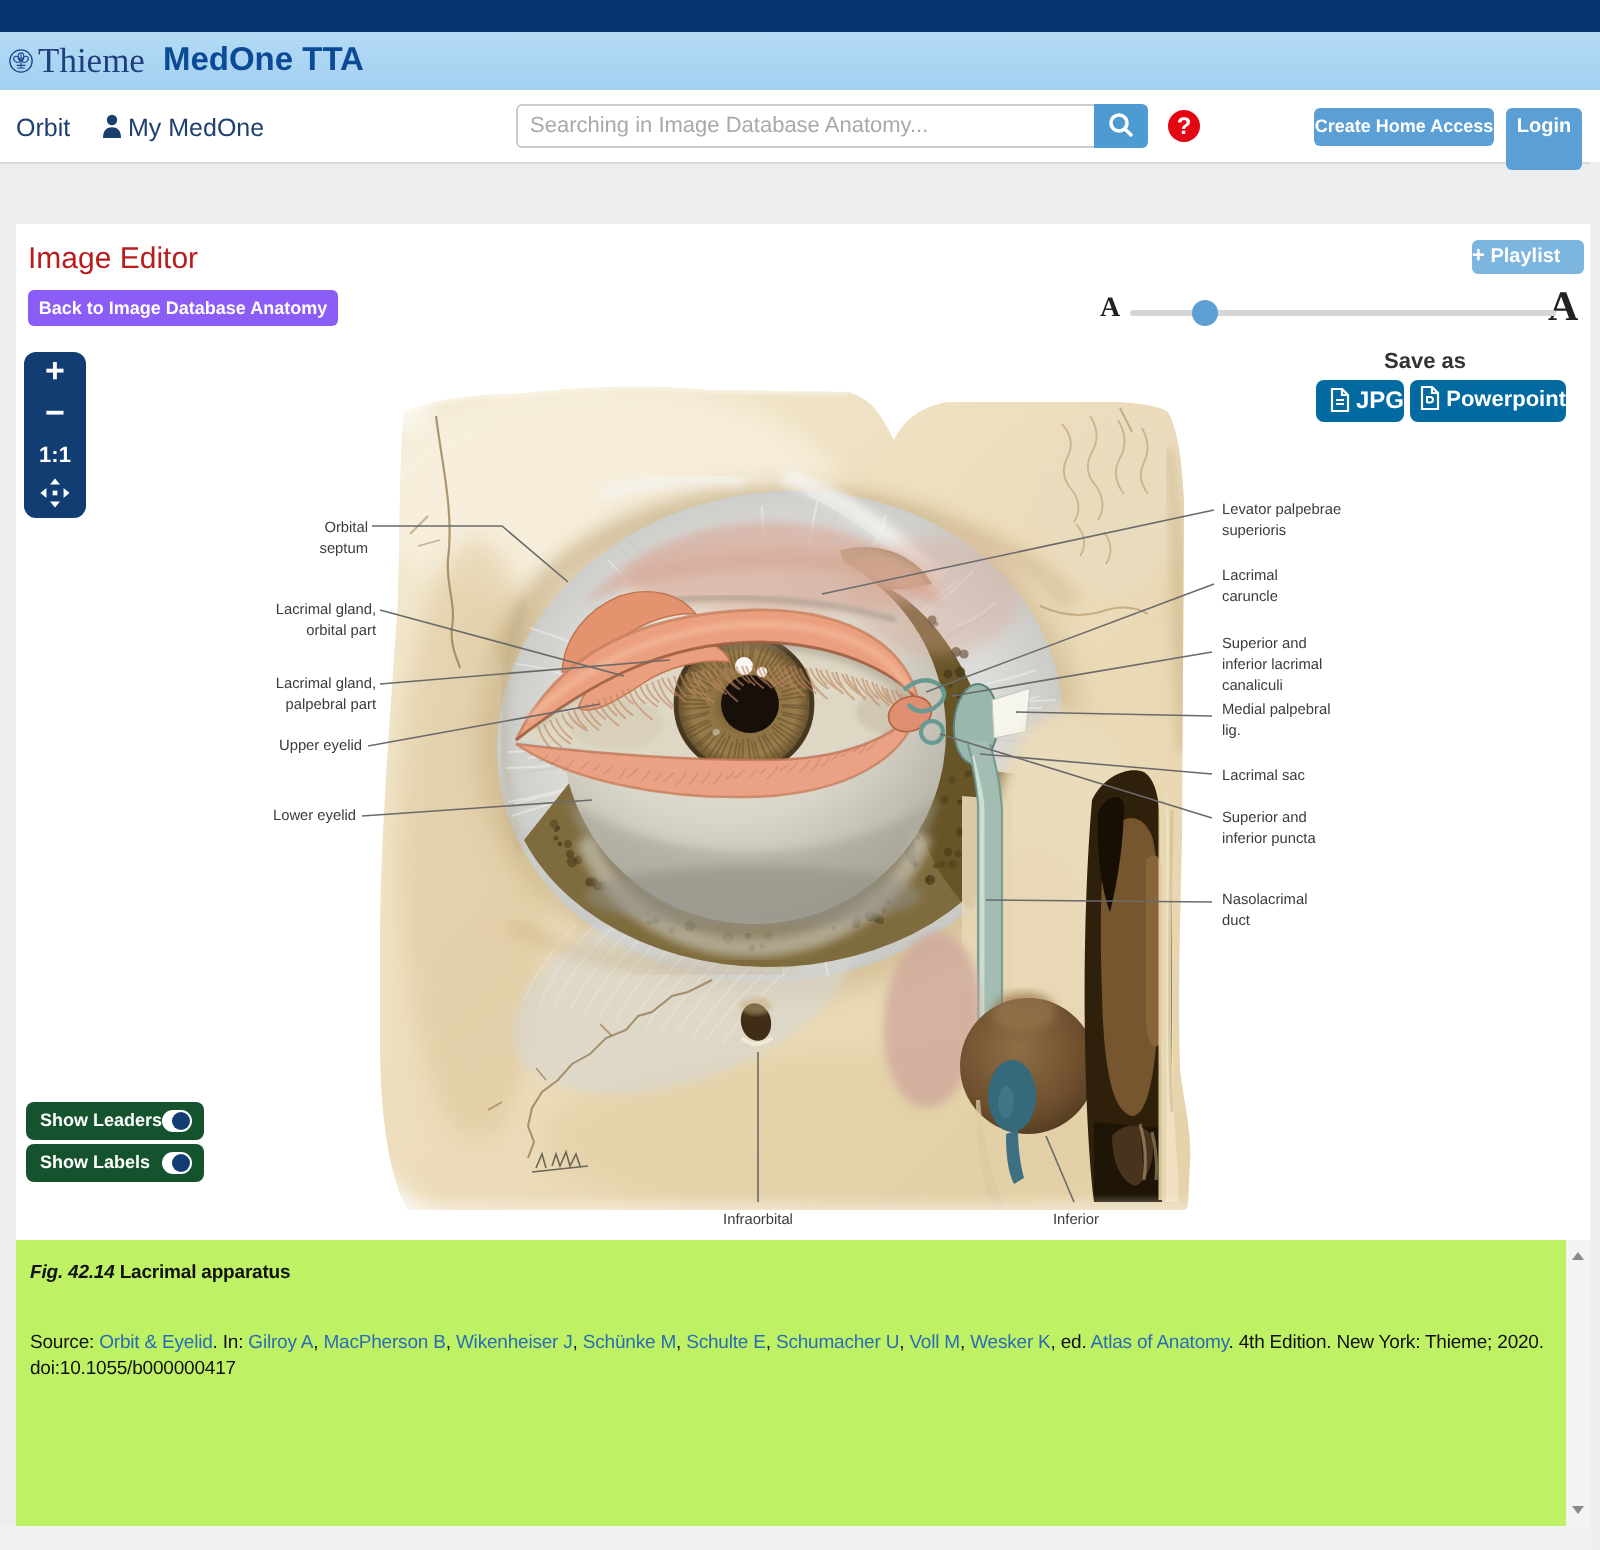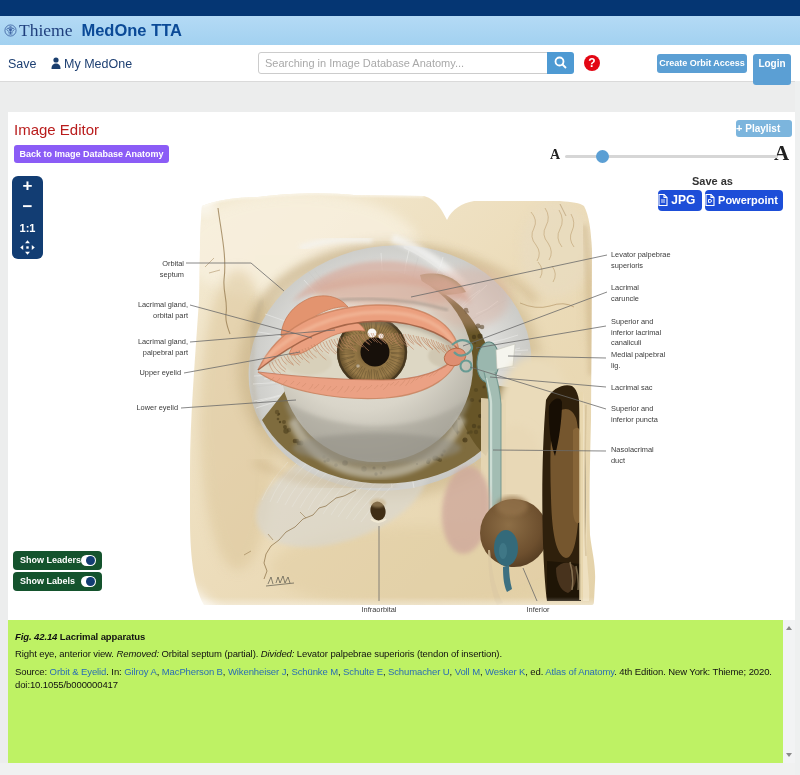--- a/index.html
+++ b/index.html
@@ -32,21 +32,21 @@
 
 #sA1{left:550px;top:147px;font-family:"Liberation Serif",serif;font-size:14px;font-weight:bold;color:#222;}
 #sA2{left:774px;top:141px;font-family:"Liberation Serif",serif;font-size:21px;font-weight:bold;color:#222;}
 #strack{left:565px;top:155px;width:213px;height:3px;background:#d6d6d6;border-radius:2px;}
 #shandle{left:596px;top:150px;width:13px;height:13px;background:#5b9fd4;border-radius:50%;}
 
 #ztoolbar{left:12px;top:176px;width:31px;height:83px;background:#123d73;border-radius:6px;color:#fff;text-align:center;}
 .zrow{height:20.75px;line-height:20.75px;font-weight:bold;}
 
 #saveas{left:658px;top:175px;font-size:11px;font-weight:bold;color:#333;margin-left:34px;}
-.navybtn{background:#1d4ed8;color:#fff;font-size:12px;font-weight:bold;border-radius:4px;text-align:left;line-height:21px;}
+.navybtn{background:#0369a1;color:#fff;font-size:12px;font-weight:bold;border-radius:4px;text-align:right;line-height:21px;}
 #jpgbtn{left:658px;top:190px;width:44px;height:21px;}
 #pptbtn{left:705px;top:190px;width:78px;height:21px;font-size:11px;}
 
 .togglebtn{left:13px;width:89px;height:19px;background:#14532d;border-radius:4px;color:#fff;font-size:9px;font-weight:bold;white-space:nowrap;}
 #leadersbtn{top:551px;}
 #labelsbtn{top:572px;}
 .toggletxt{position:absolute;left:7px;top:4px;}
 .togglesw{position:absolute;right:6px;top:4px;width:15px;height:11px;background:#fff;border-radius:6px;}
 .togglesw:after{content:"";position:absolute;right:1px;top:1px;width:9px;height:9px;background:#123d73;border-radius:50%;}
 
@@ -69,38 +69,38 @@
 <ellipse cx="12" cy="8" rx="2.6" ry="3.6"></ellipse>
 <ellipse cx="8.2" cy="10.5" rx="2.4" ry="3.2" transform="rotate(-50 8.2 10.5)"></ellipse>
 <ellipse cx="15.8" cy="10.5" rx="2.4" ry="3.2" transform="rotate(50 15.8 10.5)"></ellipse>
 <path d="M12 5 V 19 M8 16 h8 M8.5 18.5 h7"></path>
 </g>
 </svg>
 <span id="thieme">Thieme</span>
     <span id="medone">MedOne TTA</span>
 </div>
 <div class="abs" id="bar3"></div>
-<div class="abs navlink" id="home">Save</div>
+<div class="abs navlink" id="home">Orbit</div>
 <svg class="abs" id="personicon" viewBox="0 0 10 12">
     <circle cx="5" cy="3" r="2.6" fill="#1a3e6e"></circle>
     <path d="M0.5 12 C0.5 8 2.5 6.6 5 6.6 C7.5 6.6 9.5 8 9.5 12 Z" fill="#1a3e6e"></path>
   </svg>
 <div class="abs navlink" id="mymedone">My MedOne</div>
 <div class="abs" id="searchwrap">
   <div id="searchbox"></div>
   <div id="searchph">Searching in Image Database Anatomy...</div>
   <div id="searchbtn">
       <svg width="27" height="22" viewBox="0 0 27 22">
         <circle cx="12.5" cy="9.5" r="4" fill="none" stroke="#fff" stroke-width="1.8"></circle>
         <path d="M15.5 12.5 L19 16" stroke="#fff" stroke-width="1.8"></path>
       </svg>
     </div>
 </div>
 <div class="abs" id="qmark">?</div>
-<div class="abs bluebtn" id="createbtn">Create Orbit Access</div>
+<div class="abs bluebtn" id="createbtn">Create Home Access</div>
 <div class="abs bluebtn" id="loginbtn">Login</div>
 
 <div class="abs" id="panel"></div>
 <div class="abs" id="title">Image Editor</div>
 <div class="abs" id="backbtn">Back to Image Database Anatomy</div>
 <div class="abs" id="playlistbtn"><b style="font-size:11px">+</b> Playlist</div>
 <div class="abs" id="sA1">A</div>
 <div class="abs" id="sA2">A</div>
 <div class="abs" id="strack"></div>
 <div class="abs" id="shandle"></div>
@@ -128,21 +128,20 @@
     <span class="toggletxt">Show Leaders</span>
     <span class="togglesw"></span>
   </div>
 <div class="abs togglebtn" id="labelsbtn">
     <span class="toggletxt">Show Labels</span>
     <span class="togglesw"></span>
   </div>
 
 <div class="abs" id="caption">
   <div class="txt" style="top:11px;"><b><i>Fig. 42.14</i> Lacrimal apparatus</b></div>
-  <div class="txt" style="top:28px;">Right eye, anterior view. <i>Removed:</i> Orbital septum (partial). <i>Divided:</i> Levator palpebrae superioris (tendon of insertion).</div>
   <div class="txt" style="top:46px;">Source: <a>Orbit &amp; Eyelid</a>. In: <a>Gilroy A</a>, <a>MacPherson B</a>, <a>Wikenheiser J</a>, <a>Schünke M</a>, <a>Schulte E</a>, <a>Schumacher U</a>, <a>Voll M</a>, <a>Wesker K</a>, ed. <a>Atlas of Anatomy</a>. 4th Edition. New York: Thieme; 2020.</div>
   <div class="txt" style="top:59px;">doi:10.1055/b000000417</div>
   <div id="capscroll">
     <div class="caparrow" style="top:6px;border-bottom:4px solid #8a8a8a;"></div>
     <div class="caparrow" style="bottom:6px;border-top:4px solid #8a8a8a;"></div>
   </div>
 </div>
 <div class="abs" id="bottomstrip"></div>
 <div class="abs" style="left:795px;top:81px;width:5px;height:694px;background:#eef0f0;"></div>
 

